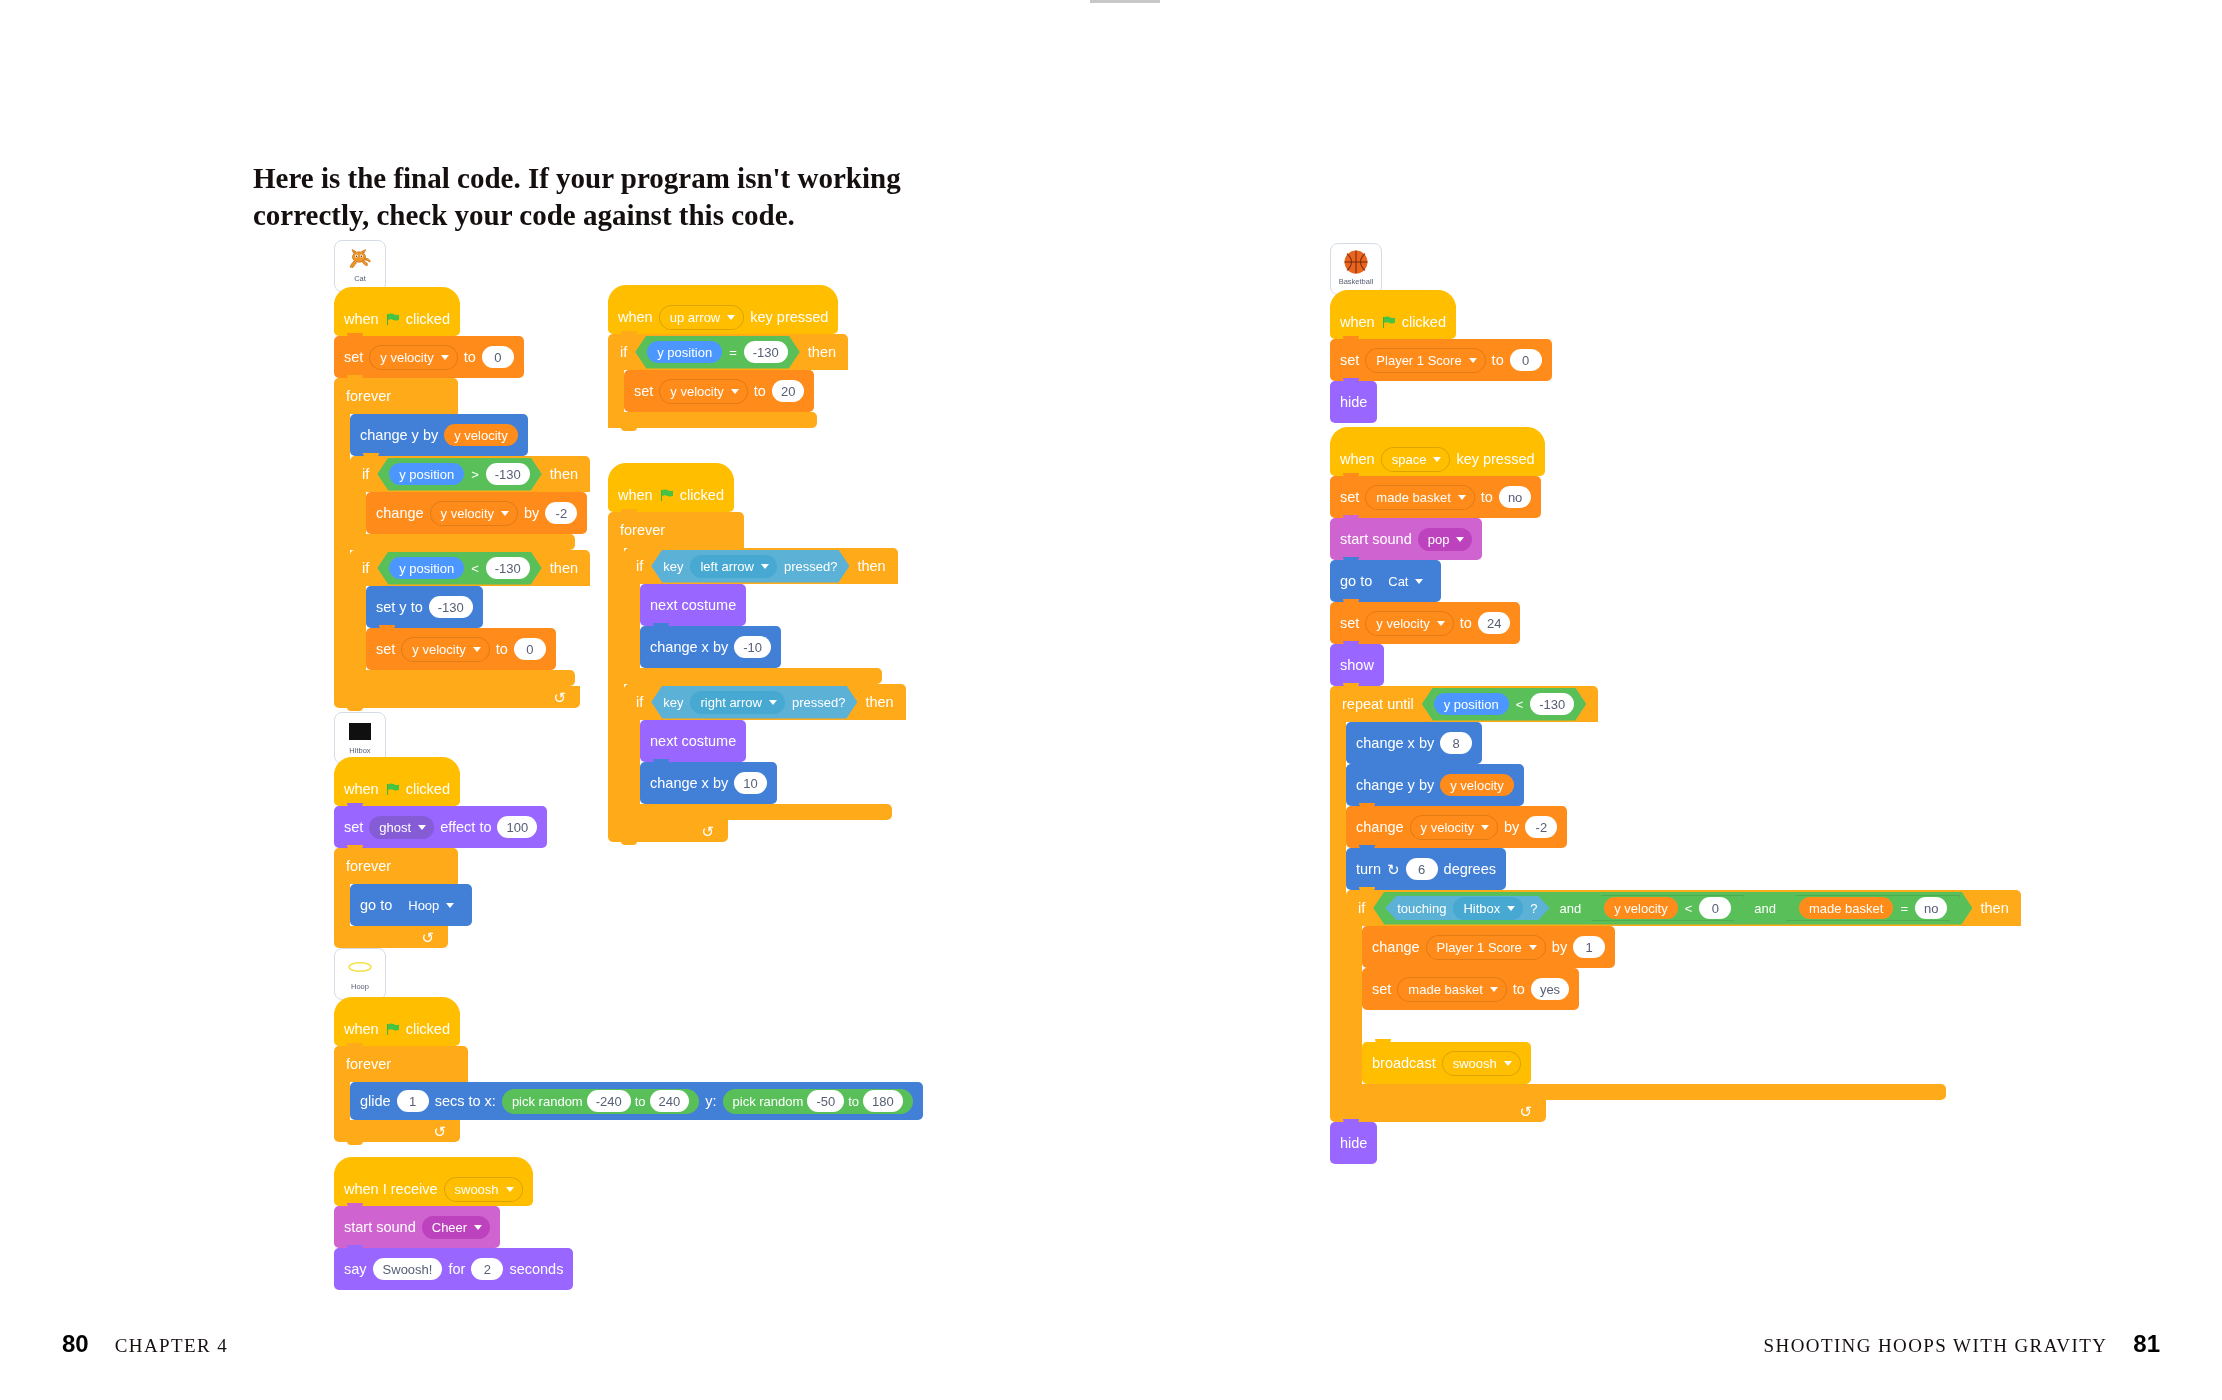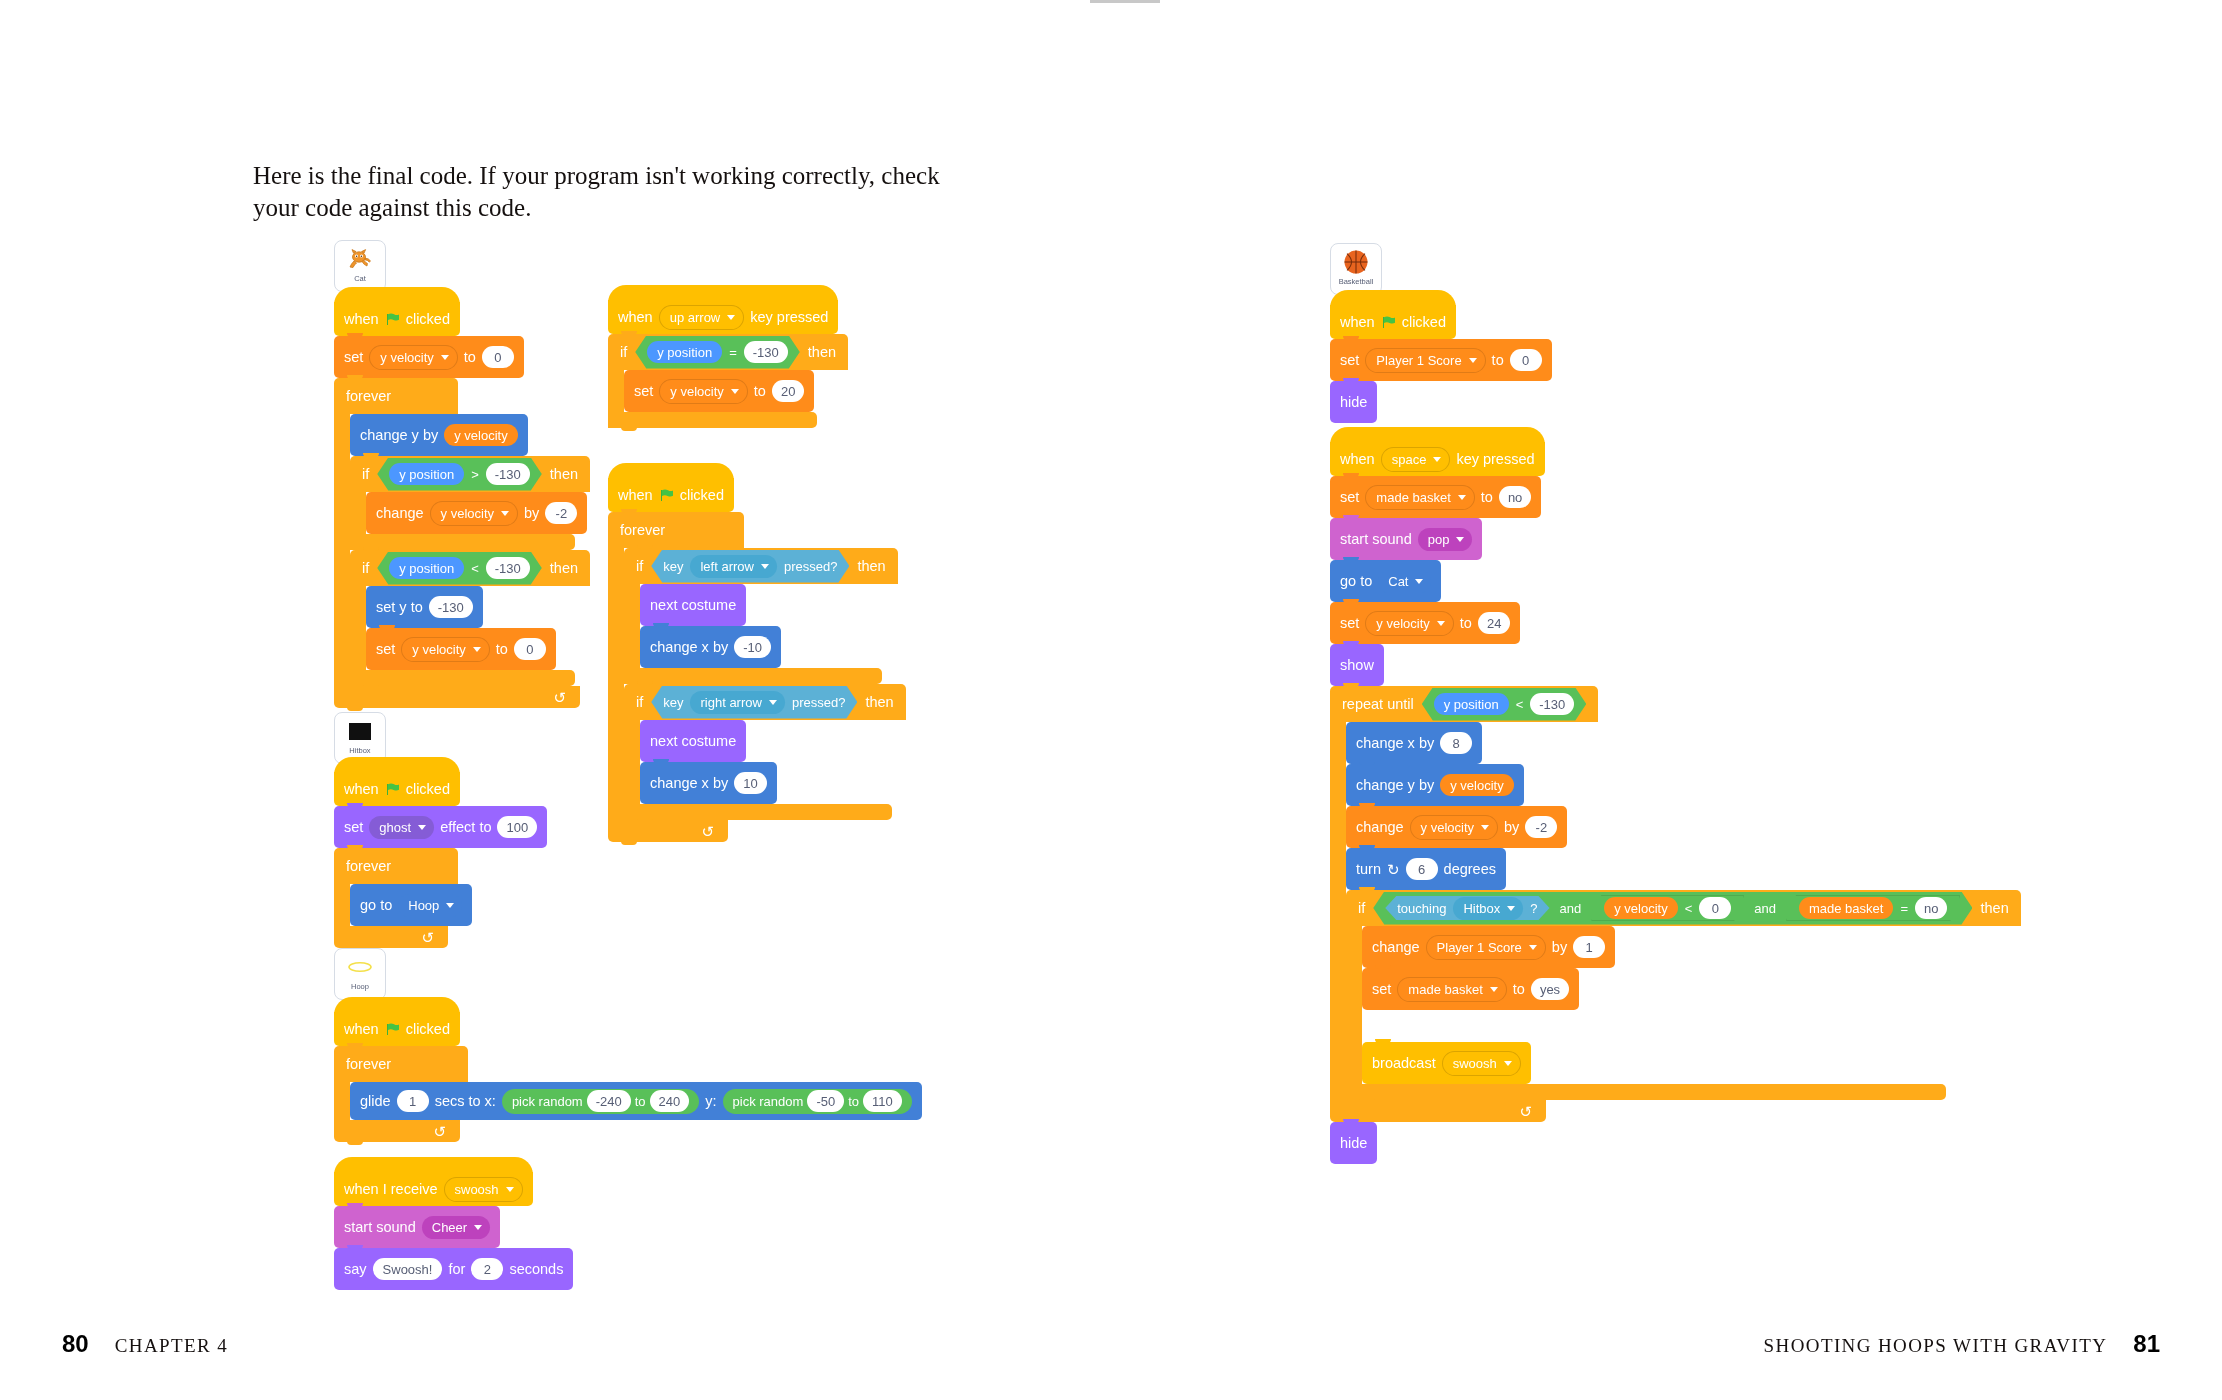--- a/index.html
+++ b/index.html
@@ -16,21 +16,21 @@
   
   .h1{
     position:absolute;left:253px;top:105px;
     font-family:"DejaVu Sans",sans-serif;
     font-weight:bold;font-size:37px;letter-spacing:1.0px;
     color:#1b8ad6;text-transform:uppercase;
   }
   .lede{
     position:absolute;left:253px;top:160px;width:700px;
     font-family:"Liberation Serif",serif;
-    font-size:25px;line-height:1.28;color:#15100f;
+    font-size:29px;line-height:1.28;color:#15100f;font-weight:bold;
   }
   .folio{
     position:absolute;bottom:42px;
     font-family:"Liberation Serif",serif;font-size:19px;letter-spacing:1.4px;color:#15100f;
   }
   .folio-num{
     font-family:Liberation Sans, sans-serif;font-weight:bold;font-size:24px;
     color:#000000;letter-spacing:0;
   }
   .folio-left{left:62px;}
@@ -361,21 +361,21 @@
                 <span>pick random</span>
                 <span class="oval num">-240</span>
                 <span>to</span>
                 <span class="oval num">240</span>
               </span>
               <span>y:</span>
               <span class="oval" style="background:#59c059;height:25px;">
                 <span>pick random</span>
                 <span class="oval num">-50</span>
                 <span>to</span>
-                <span class="oval num">110</span>
+                <span class="oval num">180</span>
               </span>
             </div>
           </div>
         </div>
         <div class="cfoot loop" style="width:126px">
           <span class="loop-arrow">↺</span>
         </div>
       </div>
     </div>
   </div>

